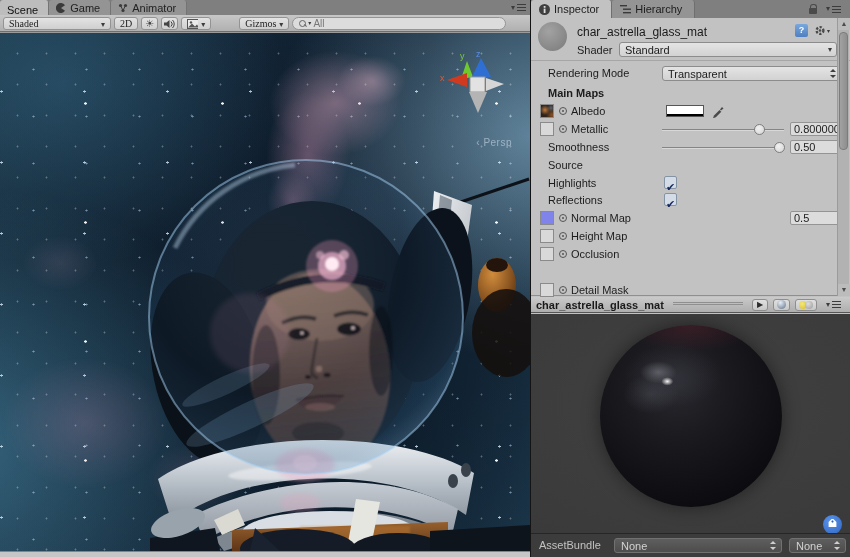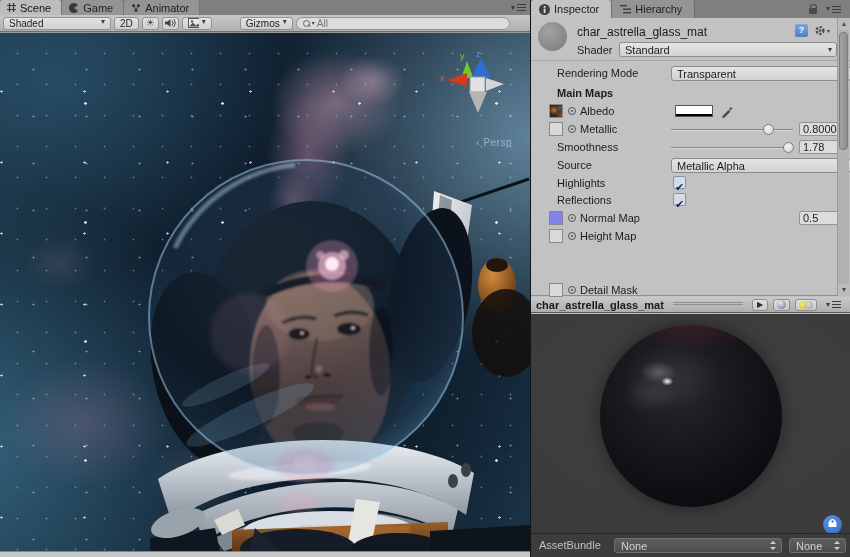--- a/index.html
+++ b/index.html
@@ -4,29 +4,29 @@
 <style>
   * { margin:0; padding:0; box-sizing:border-box; }
   html,body { width:850px; height:557px; overflow:hidden; background:#1a1a1a;
     font-family:"Liberation Sans","DejaVu Sans",sans-serif; -webkit-font-smoothing:antialiased; }
   .app { position:relative; width:850px; height:557px; }
 
   
   .left-panel { position:absolute; left:0; top:0; width:530px; height:557px; background:#9a9a9a; }
   .tabstrip { position:absolute; left:0; top:0; right:0; height:15px; background:#7f7f7f; display:flex; align-items:stretch; }
   .tab { display:flex; align-items:center; gap:4px; padding:0 10px 0 7px; font-size:11px; color:#222; background:#949494; border-right:1px solid #747474; border-radius:3px 3px 0 0; }
-  .tab.active { background:#bdbdbd; color:#111; }
+  .tab.active { background:#bdbdbd; color:#111;flex-direction:column; }
   .tabstrip .spacer { flex:1; }
   .winmenu { display:flex; align-items:center; gap:2px; padding:0 4px; color:#3c3c3c; }
   .caret { font-size:8px; line-height:1; color:#3c3c3c; }
   .mlines { width:9px; height:7px; border-top:1px solid #3c3c3c; border-bottom:1px solid #3c3c3c; position:relative; }
   .mlines::after { content:""; position:absolute; left:0; right:0; top:2px; border-top:1px solid #3c3c3c; }
 
   .toolbar { position:absolute; left:0; top:15px; right:0; height:17px; background:linear-gradient(#c7c7c7,#b0b0b0); border-bottom:1px solid #6e6e6e; display:flex; align-items:center; padding:0 3px; gap:3px; }
-  .btn { height:13px; background:linear-gradient(#e3e3e3,#cfcfcf); border:1px solid #939393; border-radius:3px; font-size:10px; color:#222; display:flex; align-items:flex-start; padding:0 5px; gap:3px; }
+  .btn { height:13px; background:linear-gradient(#e3e3e3,#cfcfcf); border:1px solid #939393; border-radius:3px; font-size:10px; color:#222; display:flex; align-items:flex-end; padding:0 5px; gap:3px;font-family:Liberation Serif, serif; }
   .dd-shaded { width:108px; justify-content:space-between; }
   .icon-btn { width:17px; justify-content:center; padding:0 2px; }
   .sun { font-size:10px; color:#444; line-height:1; }
   .search { height:13px; flex:1; max-width:214px; background:#dcdcdc; border:1px solid #949494; border-radius:7px; display:flex; align-items:center; padding:0 6px; gap:2px; font-size:10px; color:#777; }
   .mag { width:7px; height:7px; position:relative; }
   .mag::before { content:""; position:absolute; left:0; top:0; width:5px; height:5px; border:1px solid #666; border-radius:50%; }
   .mag::after { content:""; position:absolute; left:5px; top:5px; width:3px; height:1px; background:#666; transform:rotate(45deg); }
 
   .viewport { position:absolute; left:0; top:33px; width:530px; height:518px; overflow:hidden; background:
     radial-gradient(420px 360px at 100% 20%, rgba(155,200,228,.55), rgba(155,200,228,0) 62%),
@@ -71,21 +71,21 @@
   .mat-title { position:absolute; left:46px; top:7px; font-size:12px; color:#1a1a1a; }
   .help-ic { position:absolute; left:264px; top:6px; width:13px; height:13px; border-radius:2px; background:linear-gradient(#79a7dd,#4f7fc0); color:#fff; font-size:9px; font-weight:bold; text-align:center; line-height:13px; }
   .gear-ic { position:absolute; left:283px; top:6px; display:flex; align-items:center; }
   .hdr-lbl { position:absolute; left:46px; top:26px; font-size:11px; color:#1f1f1f; }
   .dd { height:15px; background:linear-gradient(#e4e4e4,#d2d2d2); border:1px solid #8c8c8c; border-radius:3px; display:flex; align-items:center; justify-content:space-between; font-size:11px; color:#1c1c1c; padding:0 4px 0 5px; }
   .dd-shader { position:absolute; left:88px; top:24px; width:218px; }
   .sep { position:absolute; left:0; top:42px; right:0; border-top:1px solid #a6a6a6; }
   .pcaret { width:7px; height:9px; position:relative; flex:none; }
   .pcaret::before { content:""; position:absolute; left:0; top:0; border-left:3.5px solid transparent; border-right:3.5px solid transparent; border-bottom:3.5px solid #3f3f3f; }
   .pcaret::after { content:""; position:absolute; left:0; bottom:0; border-left:3.5px solid transparent; border-right:3.5px solid transparent; border-top:3.5px solid #3f3f3f; }
-  .row { position:absolute; left:12px; right:14px; height:16px;padding-left:24px; }
+  .row { position:absolute; left:3px; right:14px; height:16px;padding-left:24px; }
   .row .lbl { position:absolute; font-size:11px; color:#1c1c1c; top:1px; }
   .lbl-r { position:absolute; width:112px; font-size:11px; color:#1c1c1c; top:1px; left:14px; }
   .bold { font-weight:bold; }
   .thumb { position:absolute; left:6px; top:0; width:14px; height:14px; border:1px solid #8a8a8a; background:#d9d9d9; }
   .thumb.tex { background:
       radial-gradient(5px at 4px 5px, #c07a3c, transparent),
       radial-gradient(6px at 11px 10px, #8a4f22, transparent),
       radial-gradient(4px at 10px 3px, #5c6470, transparent),
       #2e241d; }
   .thumb.normal { background:#7f83ea; }
@@ -414,29 +414,25 @@
             <span class="knob" style="left:92px"></span>
           </span>
         <span class="vfield">0.800000</span>
       </div>
 
       <div class="row" style="top:122px">
         <span class="lbl-r">Smoothness</span>
         <span class="slider">
             <span class="knob" style="left:112px"></span>
           </span>
-        <span class="vfield">1.78</span>
+        <span class="vfield">0.50</span>
       </div>
 
       <div class="row" style="top:140px">
         <span class="lbl-r">Source</span>
-        <div class="dd rowdd">
-          <span>Metallic Alpha</span>
-          <span class="pcaret"></span>
-        </div>
       </div>
 
       <div class="row" style="top:158px">
         <span class="lbl-r">Highlights</span>
         <span class="cb"><span class="cb-check">✔</span></span>
       </div>
       <div class="row" style="top:175px">
         <span class="lbl-r">Reflections</span>
         <span class="cb"><span class="cb-check">✔</span></span>
       </div>
@@ -447,20 +443,25 @@
         <span class="lbl" style="left:37px">Normal Map</span>
         <span class="vfield">0.5</span>
       </div>
 
       <div class="row" style="top:211px">
         <span class="thumb"></span>
         <span class="slot-ic"></span>
         <span class="lbl" style="left:37px">Height Map</span>
       </div>
 
+      <div class="row" style="top:229px">
+        <span class="thumb"></span>
+        <span class="slot-ic"></span>
+        <span class="lbl" style="left:37px">Occlusion</span>
+      </div>
 
 
       <div class="row" style="top:265px">
         <span class="thumb"></span>
         <span class="slot-ic"></span>
         <span class="lbl" style="left:37px">Detail Mask</span>
       </div>
 
       <div class="scrollbar">
         <span class="sb-btn" style="top:0">▲</span>

